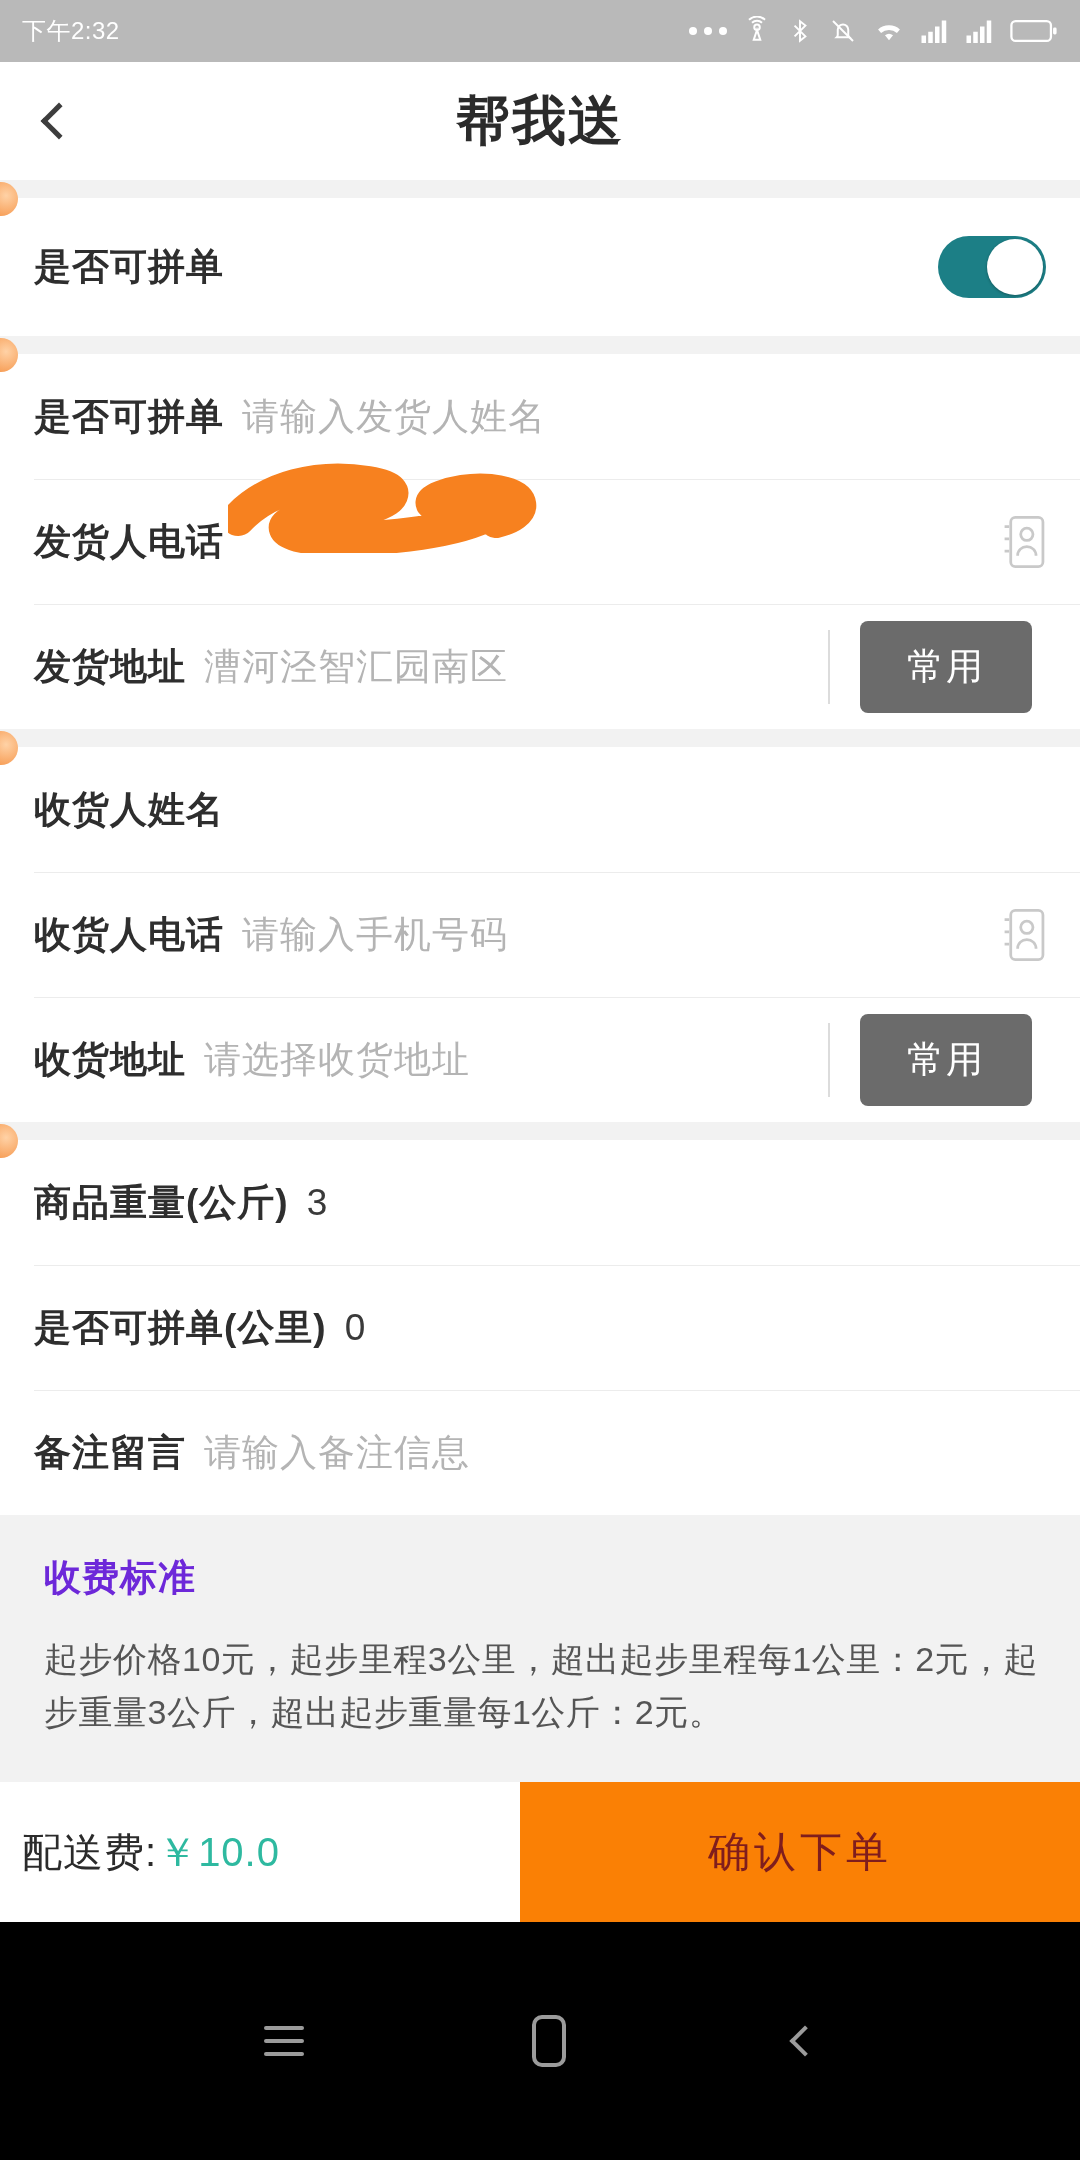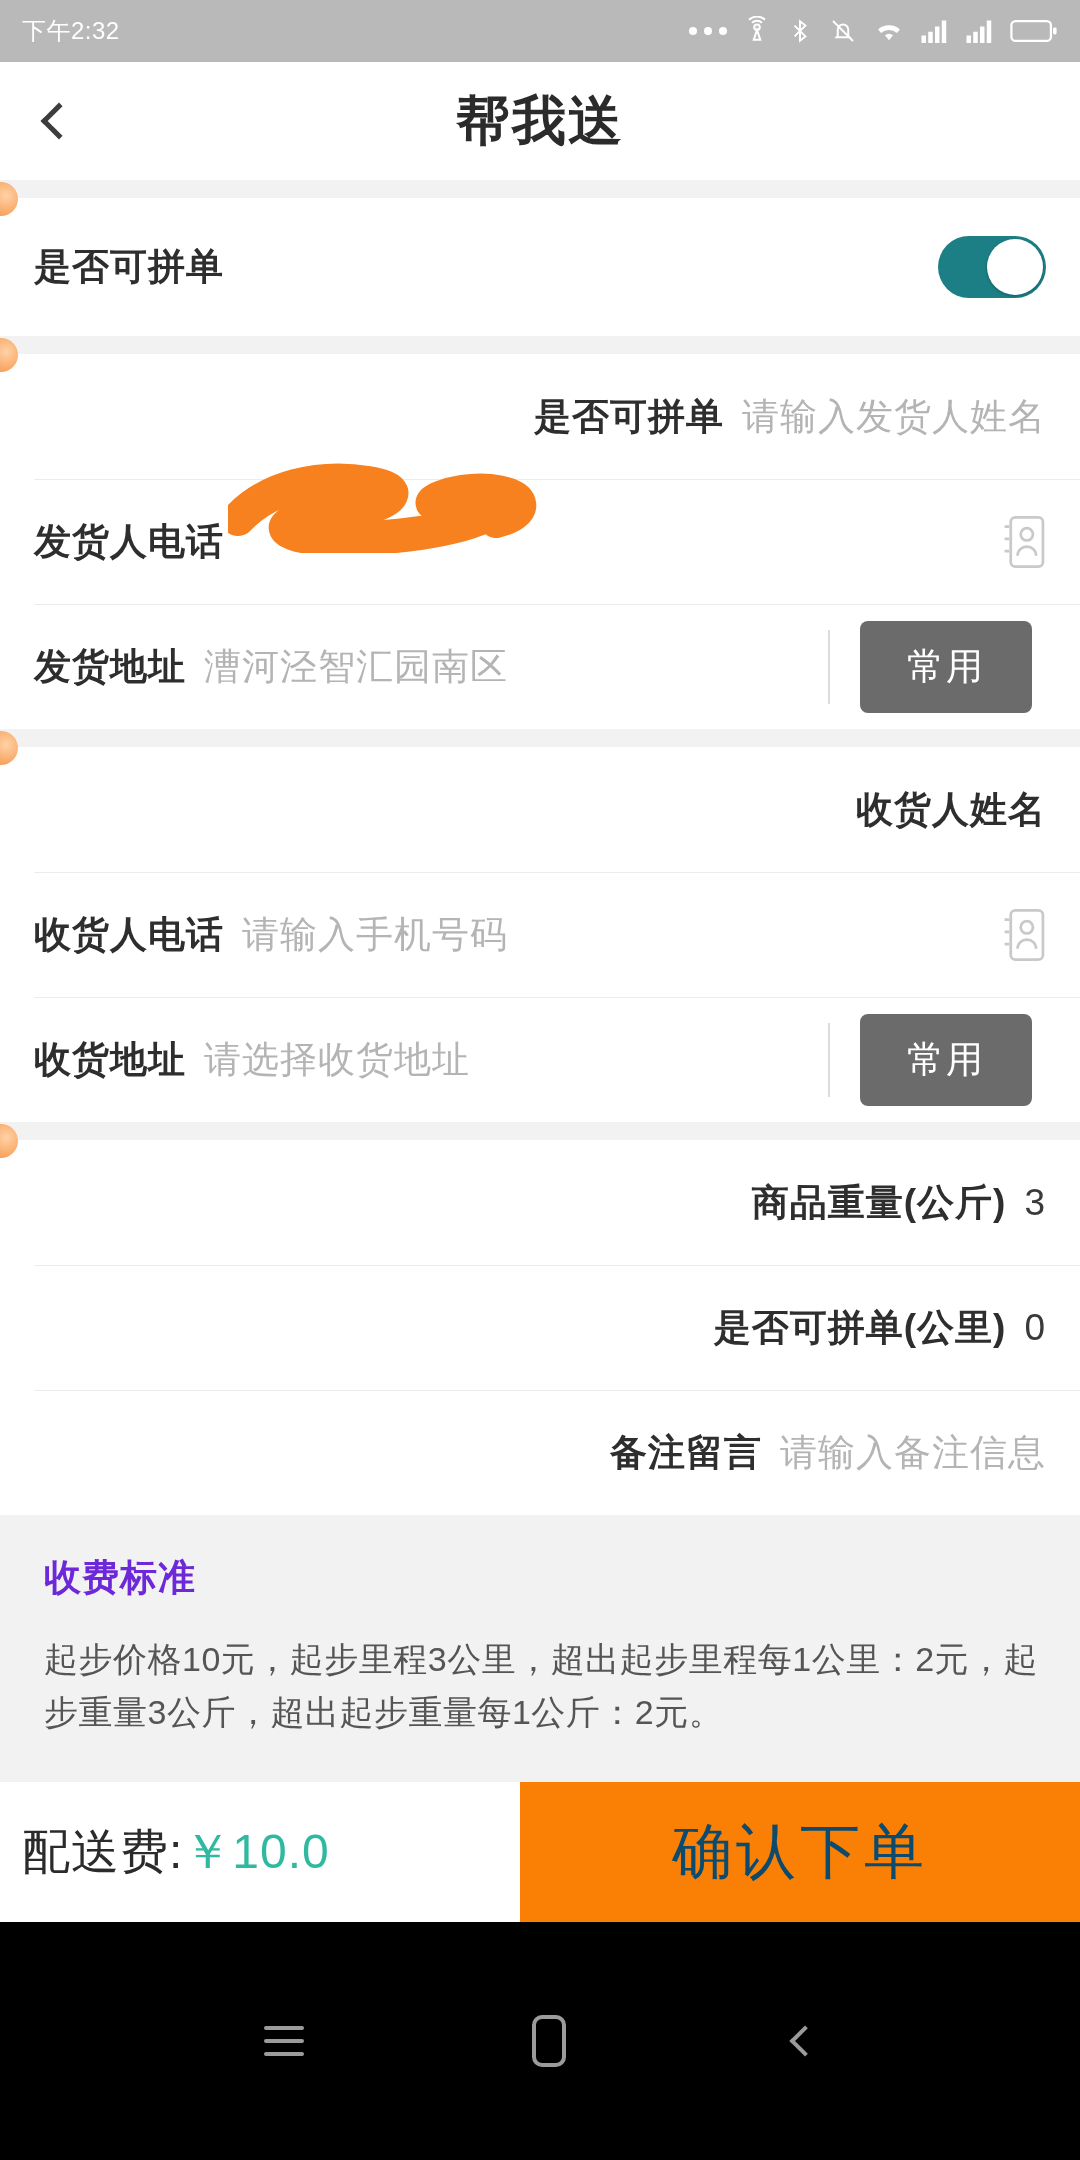--- a/index.html
+++ b/index.html
@@ -47,21 +47,21 @@
   
   .marker {
     position:absolute; left:-16px; top:-16px; width:34px; height:34px;
     border-radius:50%;
     background:radial-gradient(circle at 65% 40%, #ffd2a6 0%, #f7a05a 70%, #f0903f 100%);
     z-index:3;
   }
 
   .row {
     height:125px; display:flex; align-items:center; padding:0 34px;
-    position:relative; background:#ffffff;justify-content:flex-end;
+    position:relative; background:#ffffff;
   }
   .row + .row::before {
     content:""; position:absolute; left:34px; right:0; top:0;
     height:1px; background:#ececec;
   }
   .label {
     font-size:37px; color:#2e2e2e; font-weight:600; white-space:nowrap;
     letter-spacing:1px;
   }
   .value, .placeholder {
@@ -107,25 +107,25 @@
     font-size:34px; color:#555555; line-height:1.55; letter-spacing:.5px;
   }
 
   
   .bottombar {
     position:absolute; left:0; bottom:238px; width:1080px; height:140px;
     display:flex; background:#ffffff; align-items:stretch;
   }
   .fee-summary {
     flex:1; display:flex; align-items:center; padding-left:22px;
-    font-size:48px; color:#2b2b2b; letter-spacing:1px;
+    font-size:40px; color:#2b2b2b; letter-spacing:1px;
   }
   .fee-summary .amount { color:#2eb9a0; }
   .confirm-btn {
-    width:560px; background:#fa8005; color:#0c4a6e; font-size:60px;
+    width:560px; background:#fa8005; color:#7f1d1d; font-size:42px;
     display:flex; align-items:center; justify-content:center; letter-spacing:4px;
   }
 
   
   .navbar {
     position:absolute; left:0; bottom:0; width:1080px; height:238px;
     background:#000000; display:flex; align-items:center; justify-content:space-around;
     padding:0 150px;
   }
   .nav-menu { width:40px; }

